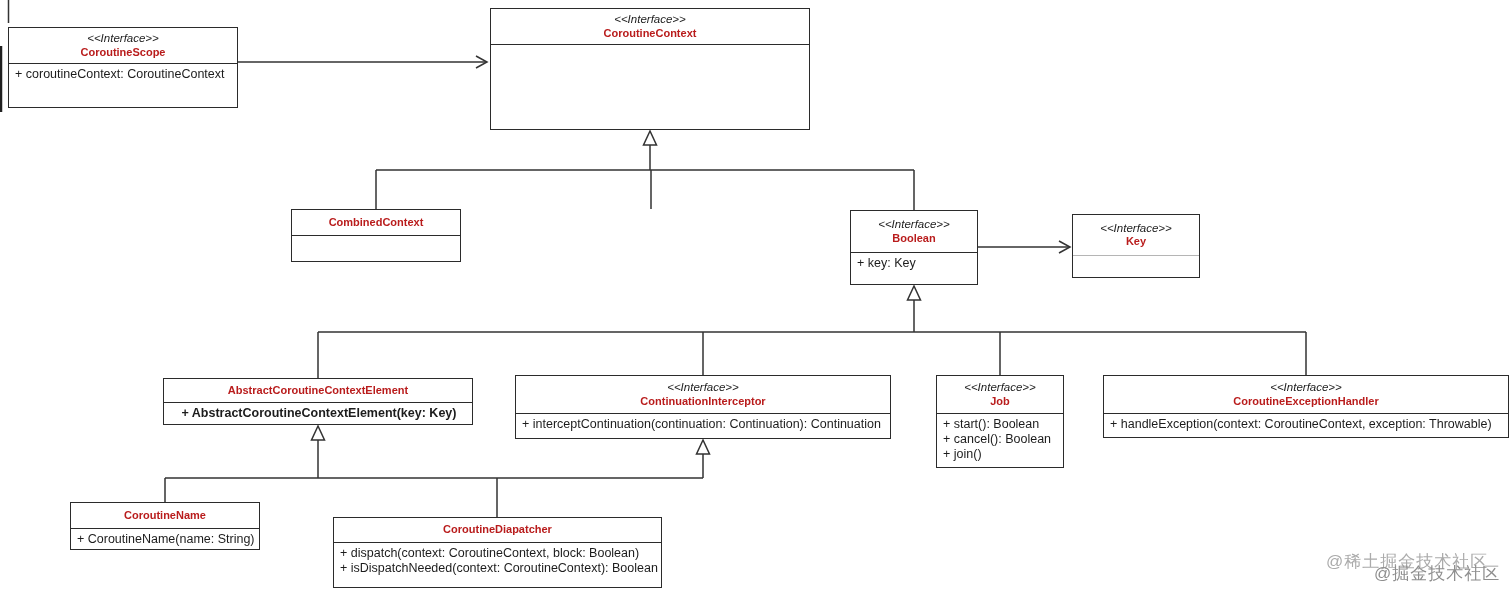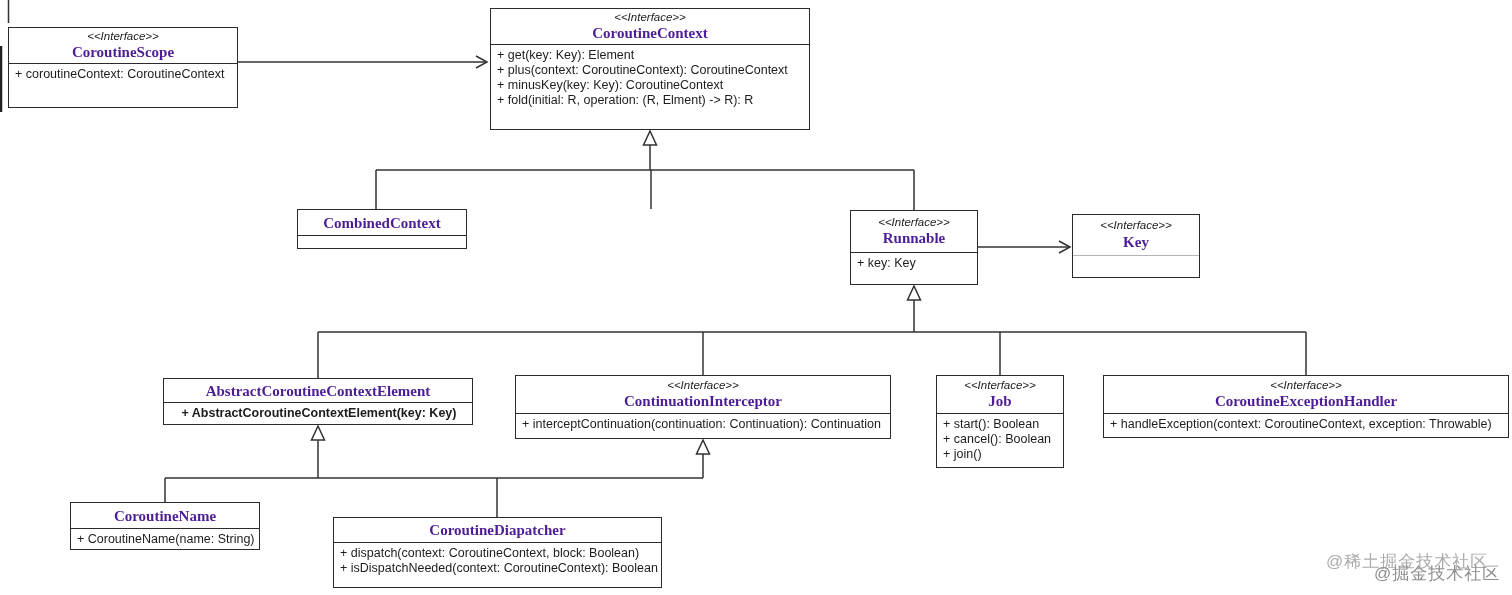--- a/index.html
+++ b/index.html
@@ -12,21 +12,21 @@
     position:absolute; box-sizing:border-box; background:#ffffff;
     border:1.6px solid #2b2b2b; display:flex; flex-direction:column;
   }
   .hd {
     box-sizing:border-box; display:flex; flex-direction:column;
     align-items:center; justify-content:center; text-align:center;
     border-bottom:1.6px solid #2b2b2b; flex:0 0 auto; line-height:1.2;
   }
   .hd.light-div { border-bottom-color:#b5b5b5; }
   .st { font-style:italic; font-size:11.5px; color:#222; }
-  .nm { font-weight:bold; font-size:15px; color:#4c1d95;font-family:Liberation Serif, serif; }
+  .nm { font-weight:bold; font-size:11px; color:#b91c1c; }
   .bd { flex:1 1 auto; padding:3px 6px 2px 6px; box-sizing:border-box; overflow:hidden; }
   .mem { font-size:12.5px; line-height:15px; white-space:nowrap; color:#1c1c1c; }
   .bd.boldmem .mem { font-weight:bold;text-align:center; }
   .watermark { position:absolute; font-size:17px; letter-spacing:1px; white-space:nowrap; }
   .wm1 { left:1326px; top:550px; color:#ababab; }
   .wm2 { left:1374px; top:562px; color:#8e8e8e; font-weight:normal; }
 </style>
 </head>
 <body>
 
@@ -66,40 +66,34 @@
     <div class="bd">
       <div class="mem">+ coroutineContext: CoroutineContext</div>
     </div>
   </div>
 
   <div class="uml-box" style="left:490px;top:8px;width:320px;height:122px">
     <div class="hd" style="height:36px">
       <div class="st">&lt;&lt;Interface&gt;&gt;</div>
       <div class="nm">CoroutineContext</div>
     </div>
-    <div class="bd">
-      <div class="mem">+ get(key: Key): Element</div>
-      <div class="mem">+ plus(context: CoroutineContext): CoroutineContext</div>
-      <div class="mem">+ minusKey(key: Key): CoroutineContext</div>
-      <div class="mem">+ fold(initial: R, operation: (R, Elment) -&gt; R): R</div>
-    </div>
   </div>
 
-  <div class="uml-box" style="left:297px;top:209px;width:170px;height:40px">
+  <div class="uml-box" style="left:291px;top:209px;width:170px;height:53px">
     <div class="hd" style="height:26px">
       <div class="nm">CombinedContext</div>
     </div>
     <div class="bd"></div>
   </div>
 
 
   <div class="uml-box" style="left:850px;top:210px;width:128px;height:75px">
     <div class="hd" style="height:42px">
       <div class="st">&lt;&lt;Interface&gt;&gt;</div>
-      <div class="nm">Runnable</div>
+      <div class="nm">Boolean</div>
     </div>
     <div class="bd">
       <div class="mem">+ key: Key</div>
     </div>
   </div>
 
   <div class="uml-box" style="left:1072px;top:214px;width:128px;height:64px">
     <div class="hd light-div" style="height:41px">
       <div class="st">&lt;&lt;Interface&gt;&gt;</div>
       <div class="nm">Key</div>

